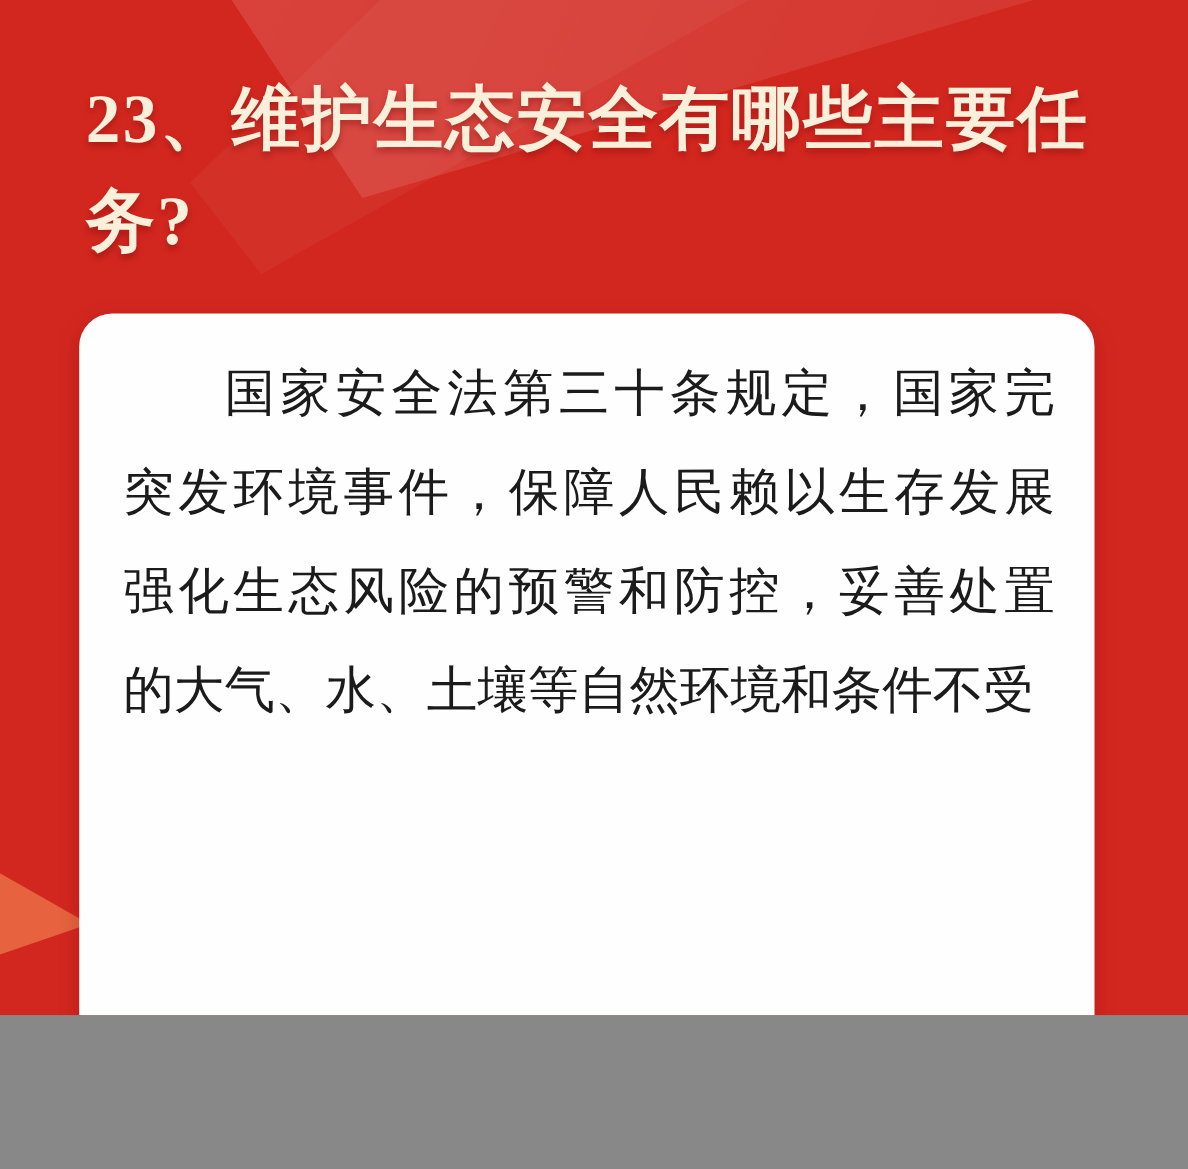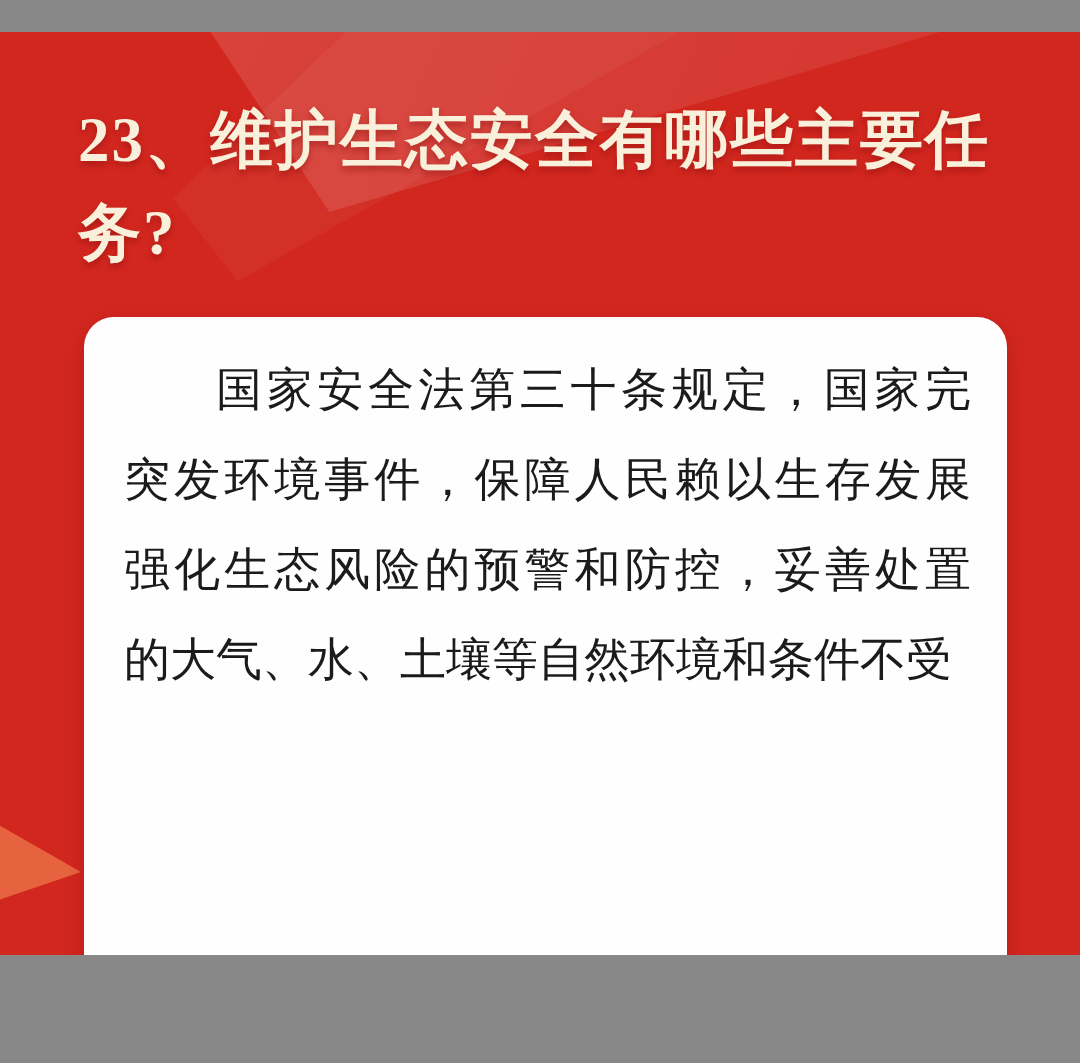--- a/index.html
+++ b/index.html
@@ -14,21 +14,20 @@
   body{
     font-family:"Liberation Sans","DejaVu Sans",sans-serif;
     background:#888;
   }
   .poster{
     position:relative;
     width:1080px;
     height:923px;
     overflow:hidden;
     background:var(--background-red,#D2271F);
-    margin-top:32px;
   }
   
   .shard-top{
     position:absolute;
     inset:0;
     background:linear-gradient(115deg, rgba(255,255,255,0.14) 0%, rgba(255,255,255,0.08) 60%, rgba(255,255,255,0.10) 100%);
     clip-path:polygon(19.5% 0%, 87% 0%, 30.5% 19.5%);
     pointer-events:none;
   }
   .shard-top2{
@@ -55,21 +54,21 @@
     color:var(--title-cream,#F8F0DA);
     font-family:"Liberation Serif","DejaVu Serif",serif;
     font-weight:700;
     font-size:63px;
     line-height:93px;
     letter-spacing:2px;
     text-shadow:0 4px 6px rgba(130,10,10,0.45);
   }
   .card{
     position:absolute;
-    left:84px;
+    left:72px;
     top:285px;
     width:923px;
     height:683px;
     background:var(--card-white,#FEFEFE);
     border-radius:30px;
     box-shadow:0 6px 18px rgba(110,8,8,0.25);
     box-sizing:border-box;
     padding:27px 36px 0 40px;
   }
   .card .pline{

